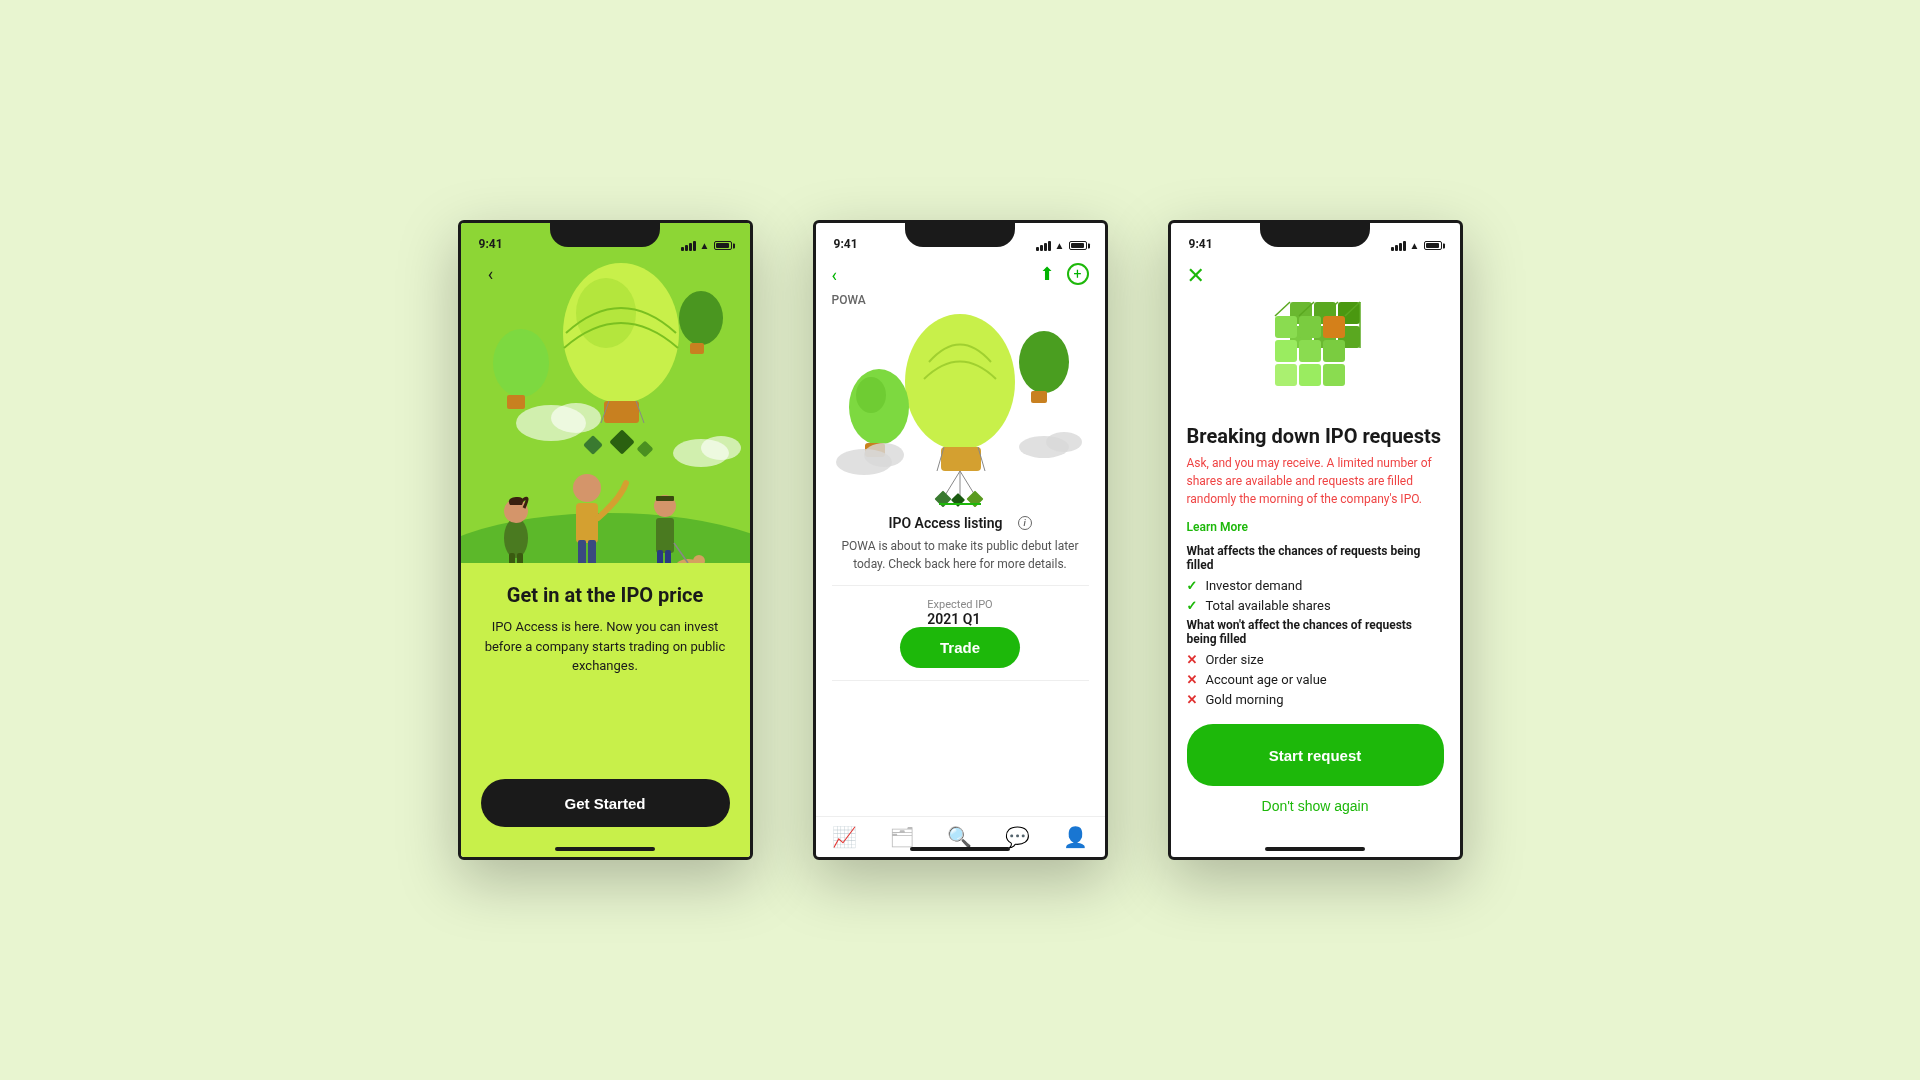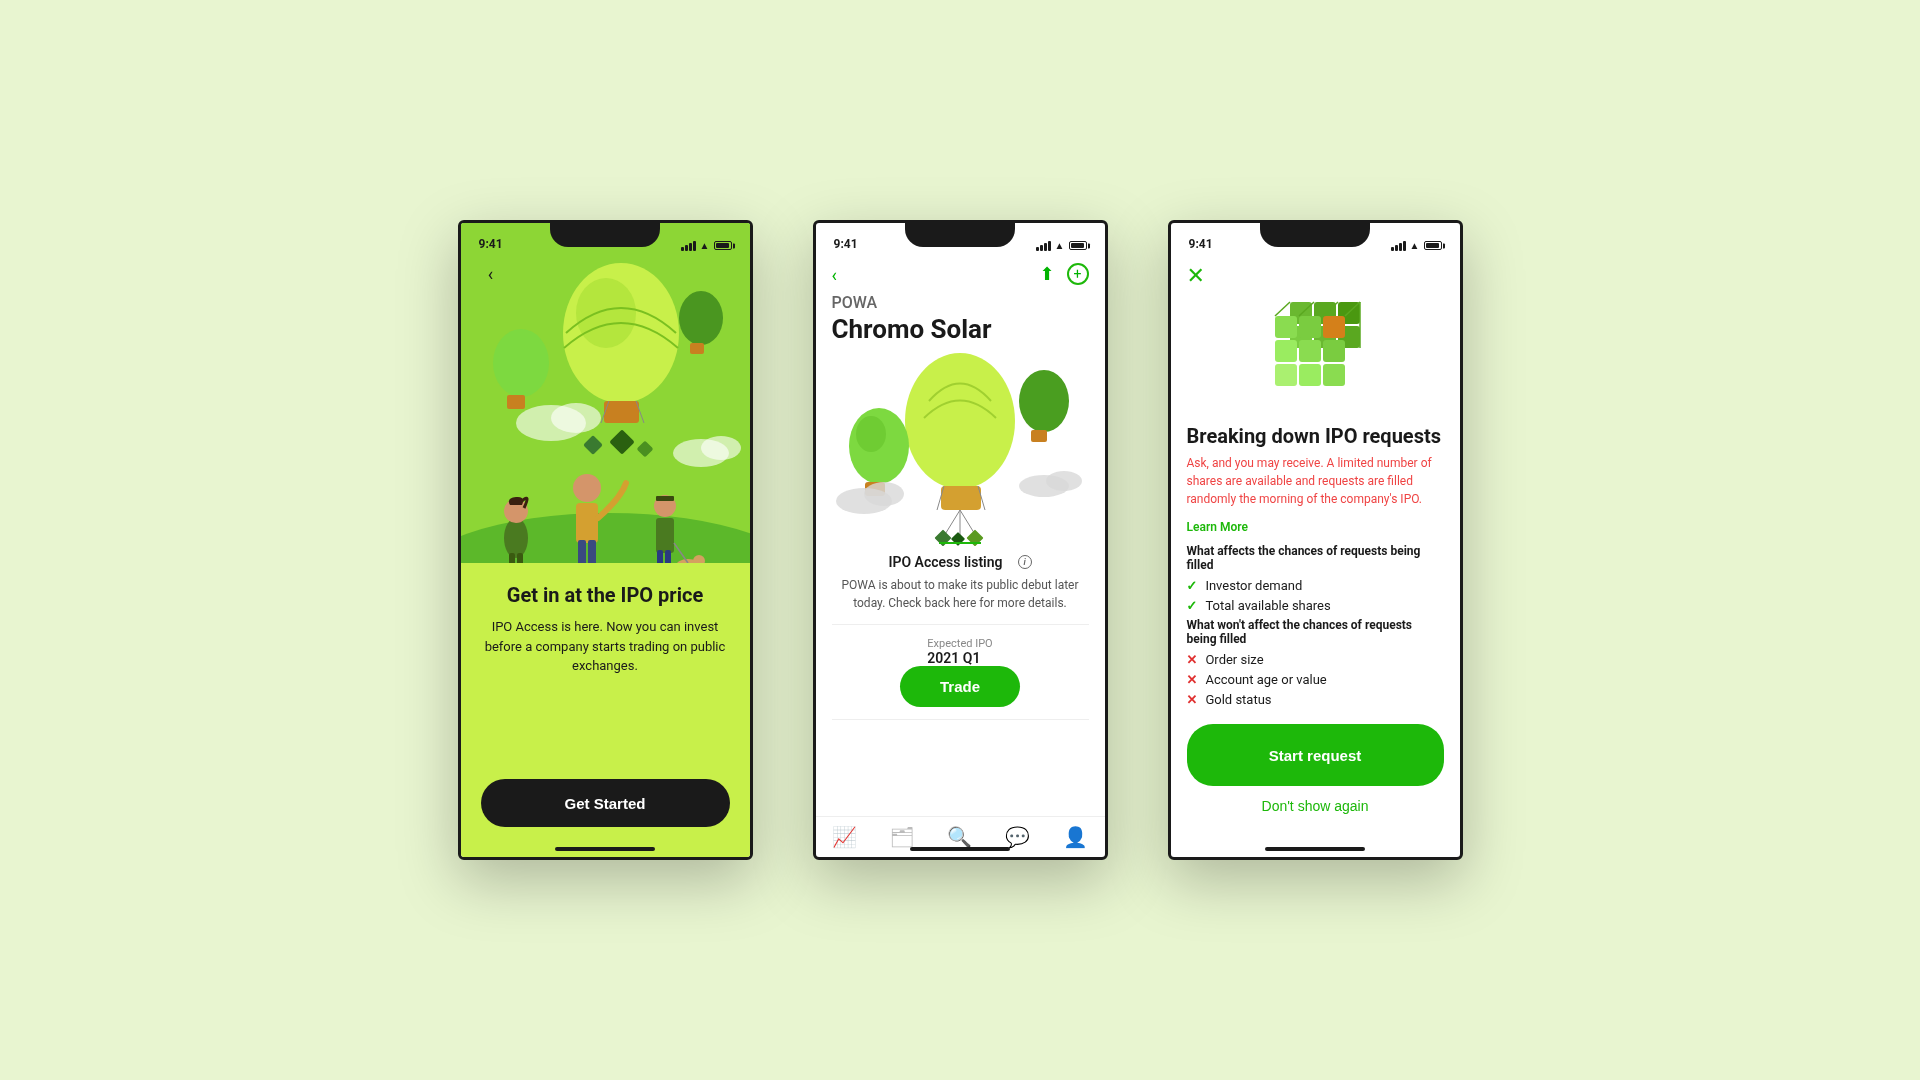--- a/index.html
+++ b/index.html
@@ -154,21 +154,21 @@
       flex-direction: column;
     }
     .phone2-header {
       display: flex;
       justify-content: space-between;
       align-items: center;
       padding: 8px 16px;
     }
     .nav-icon { font-size: 18px; color: #00b300; cursor: pointer; }
     .header-icons { display: flex; gap: 12px; }
-    .stock-ticker { font-size: 16px; color: #666; font-weight: 500; padding: 0 16px; }
+    .stock-ticker { font-size: 12px; color: #666; font-weight: 500; padding: 0 16px; }
     .stock-name { font-size: 26px; font-weight: 700; color: #1a1a1a; padding: 2px 16px; }
     .stock-price { font-size: 22px; font-weight: 600; color: #1a1a1a; padding: 0 16px 10px; }
     .phone2-illustration {
       height: 200px;
       background: #fff;
       display: flex;
       align-items: center;
       justify-content: center;
       position: relative;
       overflow: hidden;
@@ -452,21 +452,20 @@
 
       <div class="phone2-header">
         <span class="nav-icon">‹</span>
         <div class="header-icons">
           <span class="nav-icon">⬆</span>
           <span class="nav-icon" style="border: 2px solid #1db80a; border-radius: 50%; width: 22px; height: 22px; display:flex; align-items:center; justify-content:center; font-size:14px;">+</span>
         </div>
       </div>
 
       <div class="stock-ticker">POWA</div>
-      <div class="stock-name">Chromo Solar</div>
 
       <div class="phone2-illustration">
         <svg width="263" height="200" viewBox="0 0 263 200" xmlns="http://www.w3.org/2000/svg">
 
           <ellipse cx="131" cy="75" rx="55" ry="68" fill="#c8f04a"></ellipse>
 
           <path d="M100 55 Q131 20 162 55" stroke="#a0d030" stroke-width="2" fill="none"></path>
           <path d="M95 72 Q131 37 167 72" stroke="#a0d030" stroke-width="2" fill="none"></path>
 
           <rect x="112" y="140" width="40" height="24" rx="4" fill="#d4a030"></rect>
@@ -603,21 +602,21 @@
         <div class="affect-item">
           <span class="x-icon">✕</span>
           <span class="affect-label">Order size</span>
         </div>
         <div class="affect-item">
           <span class="x-icon">✕</span>
           <span class="affect-label">Account age or value</span>
         </div>
         <div class="affect-item">
           <span class="x-icon">✕</span>
-          <span class="affect-label">Gold status</span>
+          <span class="affect-label">Gold morning</span>
         </div>
       </div>
 
       <button class="start-request-btn">Start request</button>
       <button class="dont-show-btn">Don't show again</button>
     </div>
 
     <div class="phone-home-indicator"></div>
   </div>
 

